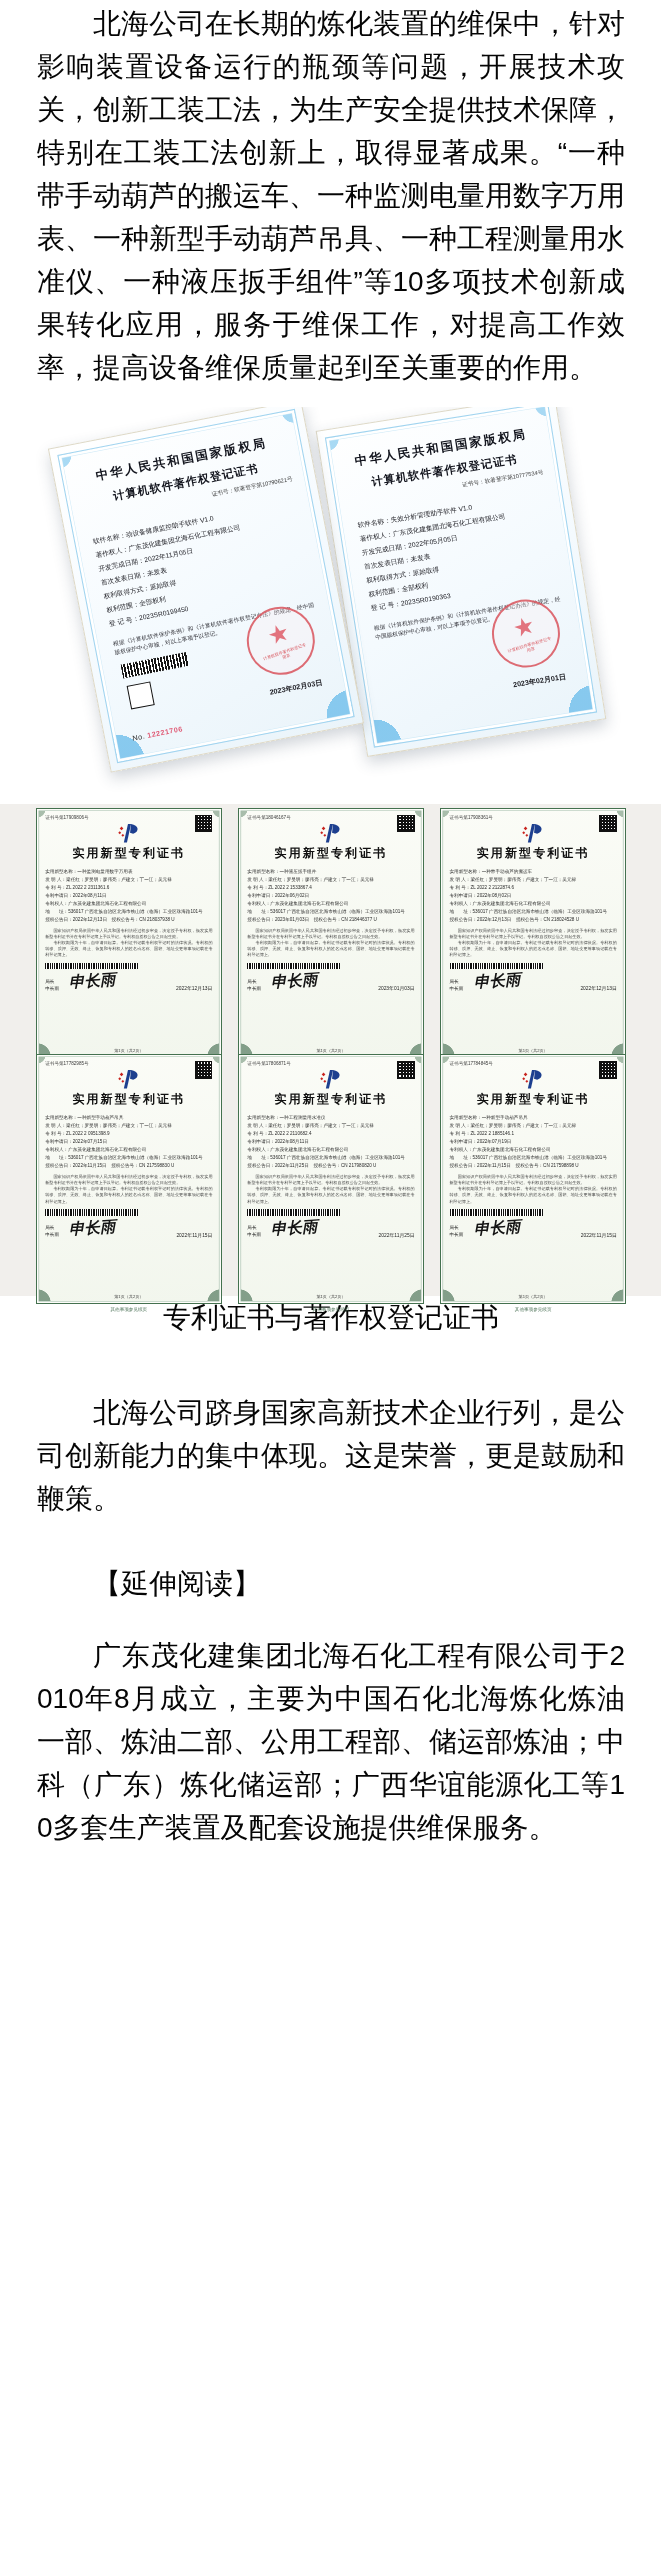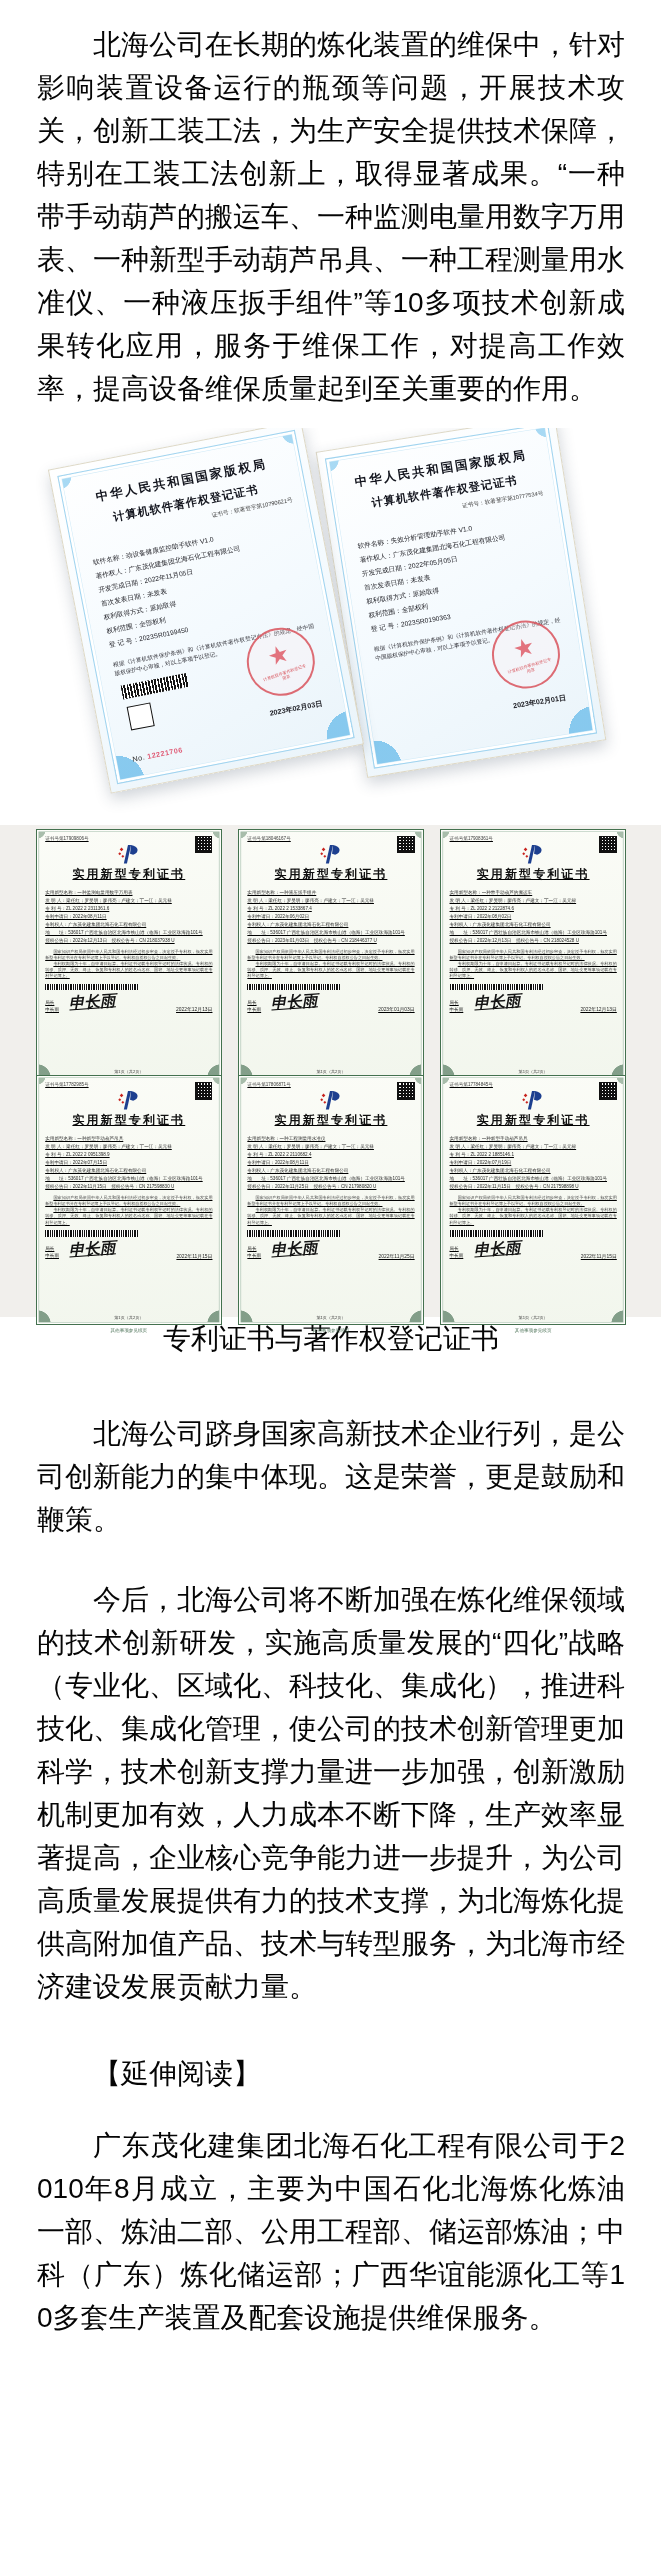--- a/index.html
+++ b/index.html
@@ -8,21 +8,21 @@
     width:662px; height:4066px; overflow:hidden; position:relative;
     font-family:"Liberation Sans","DejaVu Sans",sans-serif; color:#000;
   }
   #page { height:4066px; display:flow-root; }
 
   
   .par {
     margin:0 37px; font-size:28px; line-height:43px; text-align:justify;
     text-indent:56px; color:#050505; overflow:hidden; word-break:break-all;
   }
-  .p1 { margin-top:23px; height:389px; }
+  .p1 { margin-top:2px; height:389px; }
   .p2 { margin-top:37px; height:260px; }
   .p3 { margin-top:52px; height:130px; }
   .p4 { margin-top:36px; height:433px; }
   .ext-label { margin-top:41px; height:43px; }
   .p5 { margin-top:29px; height:216px; }
   .fig-caption {
     height:43px; font-size:28px; line-height:43px;
     text-align:center; color:#050505; overflow:hidden;
   }
 
@@ -70,21 +70,20 @@
   .pcard {
     position:relative; height:250px; padding:6.2px 8.2px;
     background:linear-gradient(175deg,#fbfcf7 0%,#f2f6ed 100%);
     border:1px solid #44714f; box-shadow:inset 0 0 0 1.5px #fdfdfa, inset 0 0 0 2.1px #9db8a4;
     background-image:
       radial-gradient(circle at 0% 0%,   rgba(68,113,79,.45) 0 8.2px, rgba(68,113,79,0) 8.8px),
       radial-gradient(circle at 100% 0%, rgba(68,113,79,.45) 0 8.2px, rgba(68,113,79,0) 8.8px),
       radial-gradient(circle at 0% 100%, rgba(56,100,70,.6) 0 13.4px, rgba(56,100,70,0) 14px),
       radial-gradient(circle at 100% 100%, rgba(56,100,70,.6) 0 13.4px, rgba(56,100,70,0) 14px),
       linear-gradient(175deg,#fbfcf7 0%,#f2f6ed 100%);
-    text-decoration: underline;
   }
   .pc-top { display:flex; justify-content:space-between; align-items:flex-start; }
   .pc-no { font-size:4.6px; color:#3a3a3a; }
   .pc-qr { width:17.5px; height:17.5px; border:1px solid #111; background-color:#fff;
     background-image:repeating-linear-gradient(0deg,#111 0 1.5px,transparent 1.5px 3.1px),
                      repeating-linear-gradient(90deg,#111 0 1.5px,#fff 1.5px 3.1px); }
   .pc-logo { text-align:center; margin-top:-9.3px; height:20.6px; }
   .pc-title { text-align:center; font-size:12px; font-weight:bold; letter-spacing:2.1px; color:#101010; margin-top:1px; }
   .pc-fields { margin-top:6.2px; font-size:4.6px; line-height:8px; color:#2a2a2a; }
   .pc-boiler { margin-top:3.6px; font-size:4.1px; line-height:6.2px; color:#474747; text-align:justify; }
@@ -405,18 +404,17 @@
         <div class="pc-page">第1页（共2页）</div>
       </div>
       <div class="pc-note">其他事项参见续页</div>
     </div>
 
   </figure>
 
   <p class="fig-caption">专利证书与著作权登记证书</p>
 
   <p class="par p3">北海公司跻身国家高新技术企业行列，是公司创新能力的集中体现。这是荣誉，更是鼓励和鞭策。</p>
-  <p class="par p4">今后，北海公司将不断加强在炼化维保领域的技术创新研发，实施高质量发展的“四化”战略（专业化、区域化、科技化、集成化），推进科技化、集成化管理，使公司的技术创新管理更加科学，技术创新支撑力量进一步加强，创新激励机制更加有效，人力成本不断下降，生产效率显著提高，企业核心竞争能力进一步提升，为公司高质量发展提供有力的技术支撑，为北海炼化提供高附加值产品、技术与转型服务，为北海市经济建设发展贡献力量。</p>
   <p class="par ext-label">【延伸阅读】</p>
   <p class="par p5">广东茂化建集团北海石化工程有限公司于2010年8月成立，主要为中国石化北海炼化炼油一部、炼油二部、公用工程部、储运部炼油；中科（广东）炼化储运部；广西华谊能源化工等10多套生产装置及配套设施提供维保服务。</p>
 
 </div>
 
 
 </body></html>

